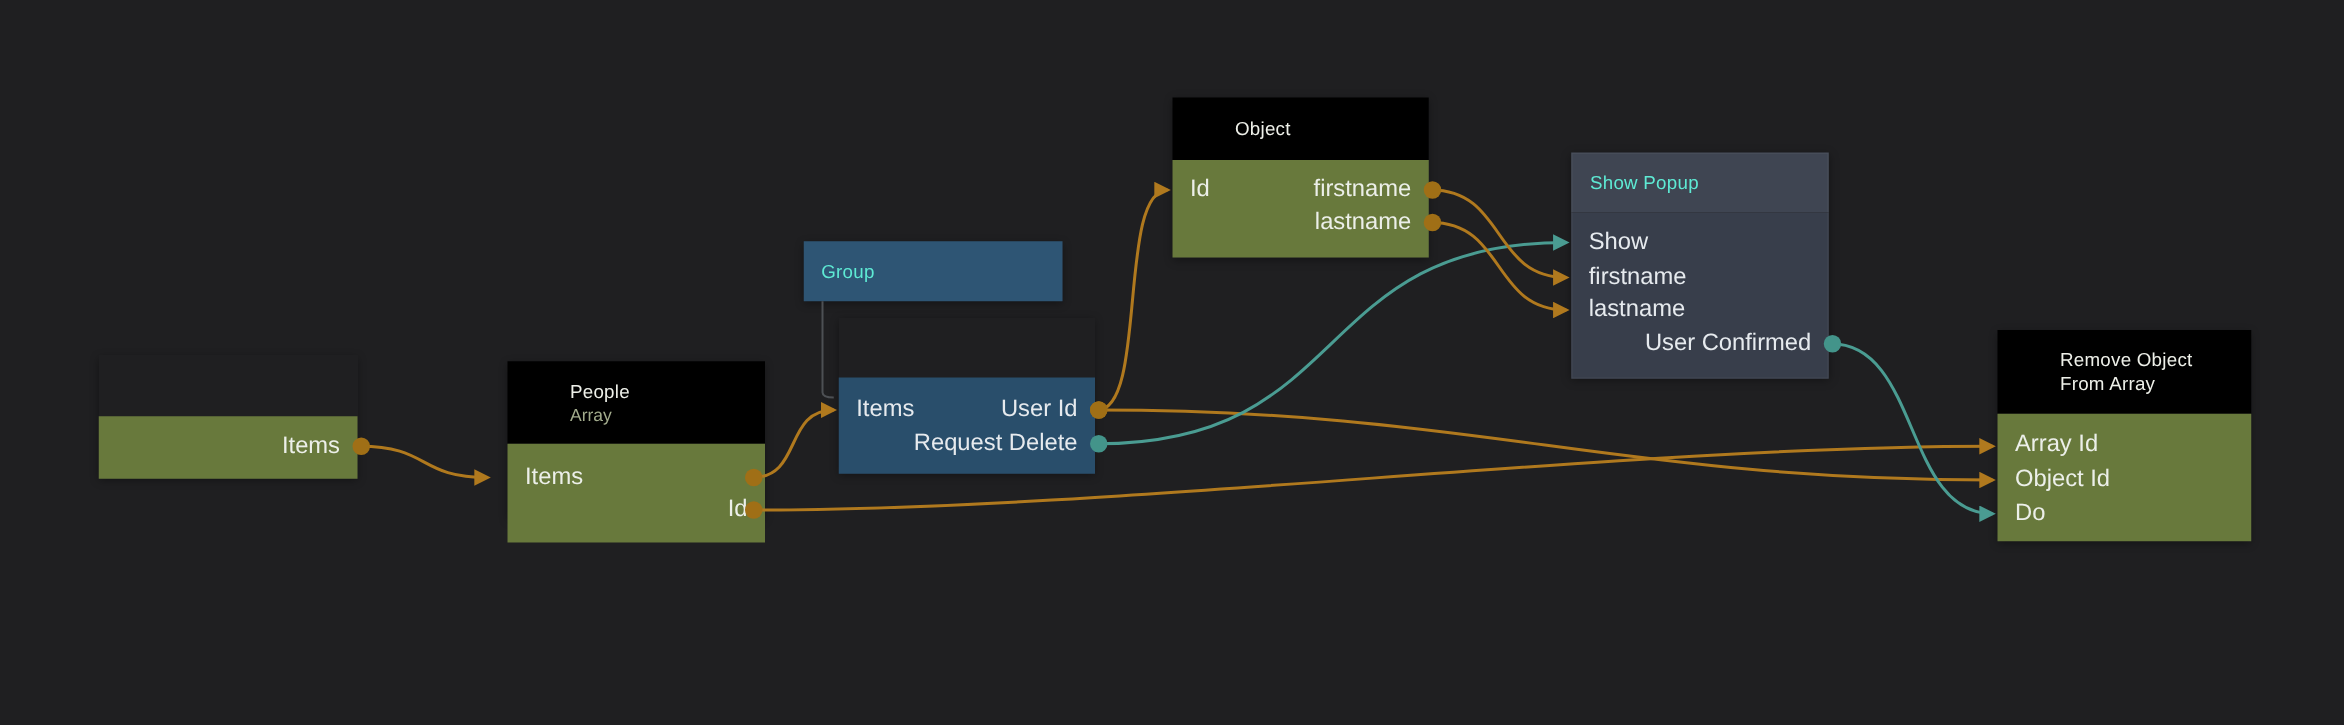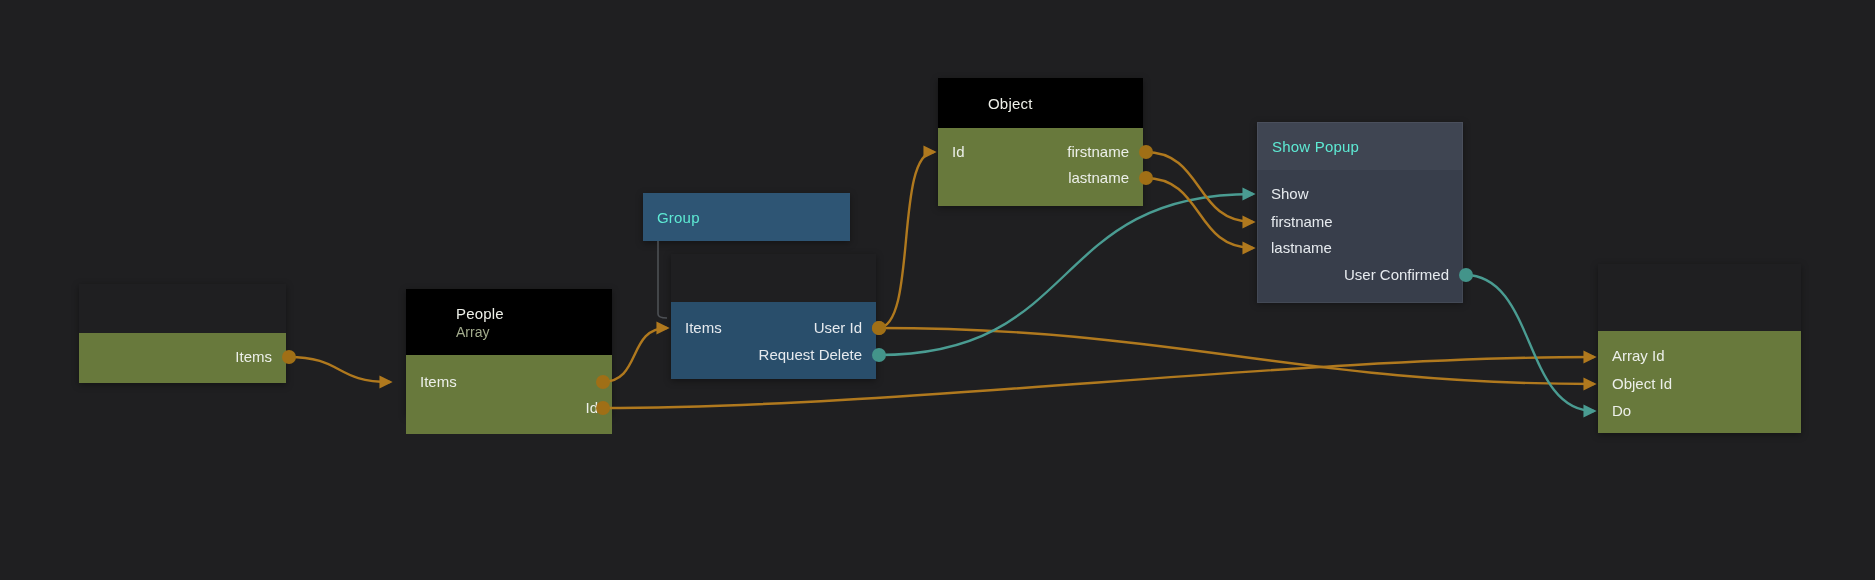--- a/index.html
+++ b/index.html
@@ -32,21 +32,21 @@
     font-size:15px;line-height:19px;color:#eef0e9;
     padding:0 14px;letter-spacing:.2px;
   }
   .node.blue .title,.node.dark .title{color:#5eead4;}
   .subtitle{
     font-size:14px;line-height:18px;color:#a2ab8c;
     padding:0 14px;
   }
   .port{
     position:absolute;height:20px;line-height:20px;
-    font-size:15px;color:#ecefe9;white-space:nowrap;
+    font-size:19px;color:#ecefe9;white-space:nowrap;
   }
   .node.blue .port,.node.dark .port{color:#e6eaee;}
   .port.left{left:14px;text-align:left;}
   .port.right{right:14px;text-align:right;}
 </style>
 </head>
 <body>
 
 <div id="canvas" style="background: rgb(31, 31, 33);">
     <div class="node green" style="left: 79px; top: 284px; width: 207px; height: 99px;">
@@ -86,20 +86,23 @@
       <div class="header" style="height: 48px;">
         <div class="title">Show Popup</div>
       </div>
       <div class="body" style="top: 48px; height: 132px;"></div>
       <div class="port left" style="top: 62px;">Show</div>
       <div class="port left" style="top: 90px;">firstname</div>
       <div class="port left" style="top: 116px;">lastname</div>
       <div class="port right" style="top: 143px;">User Confirmed</div>
     </div>
     <div class="node green" style="left: 1598px; top: 264px; width: 203px; height: 169px;">
+      <div class="header" style="height: 67px;">
+        <div class="title">Remove Object From Array</div>
+      </div>
       <div class="body" style="top: 67px; height: 102px;"></div>
       <div class="port left" style="top: 82px;">Array Id</div>
       <div class="port left" style="top: 110px;">Object Id</div>
       <div class="port left" style="top: 137px;">Do</div>
     </div>
     <svg id="wires" width="1875" height="580">
       <defs>
         <marker id="arrow-data" viewBox="0 0 10 10" refX="8" refY="5" markerWidth="5.5" markerHeight="5.5" orient="auto">
           <path d="M0,0 L10,5 L0,10 z" fill="#b0791e"></path>
         </marker>

